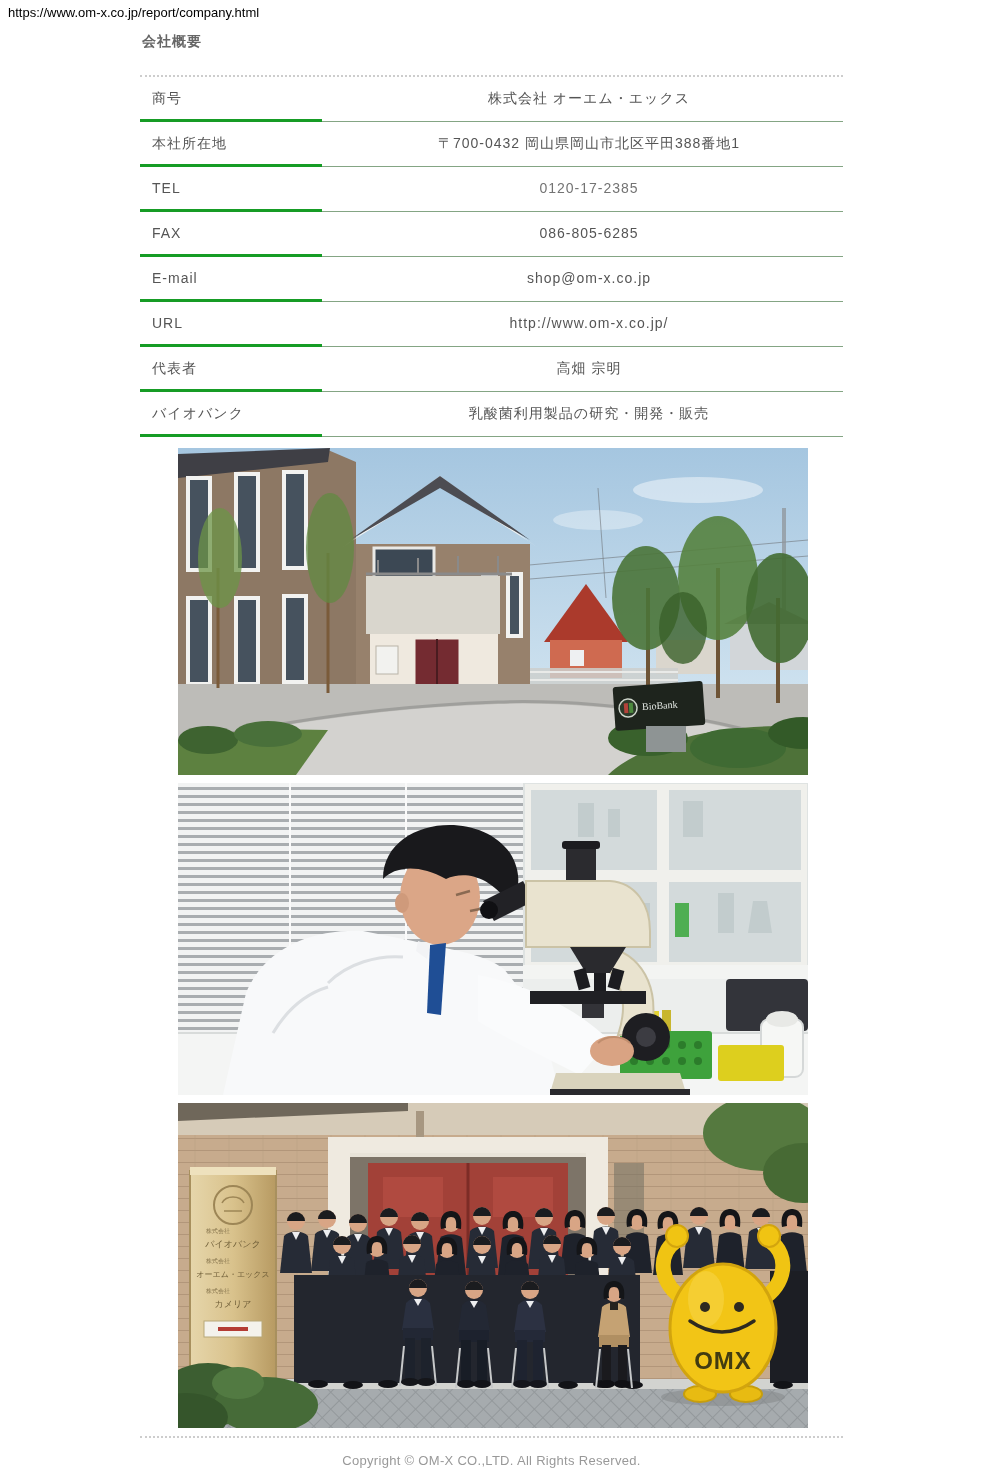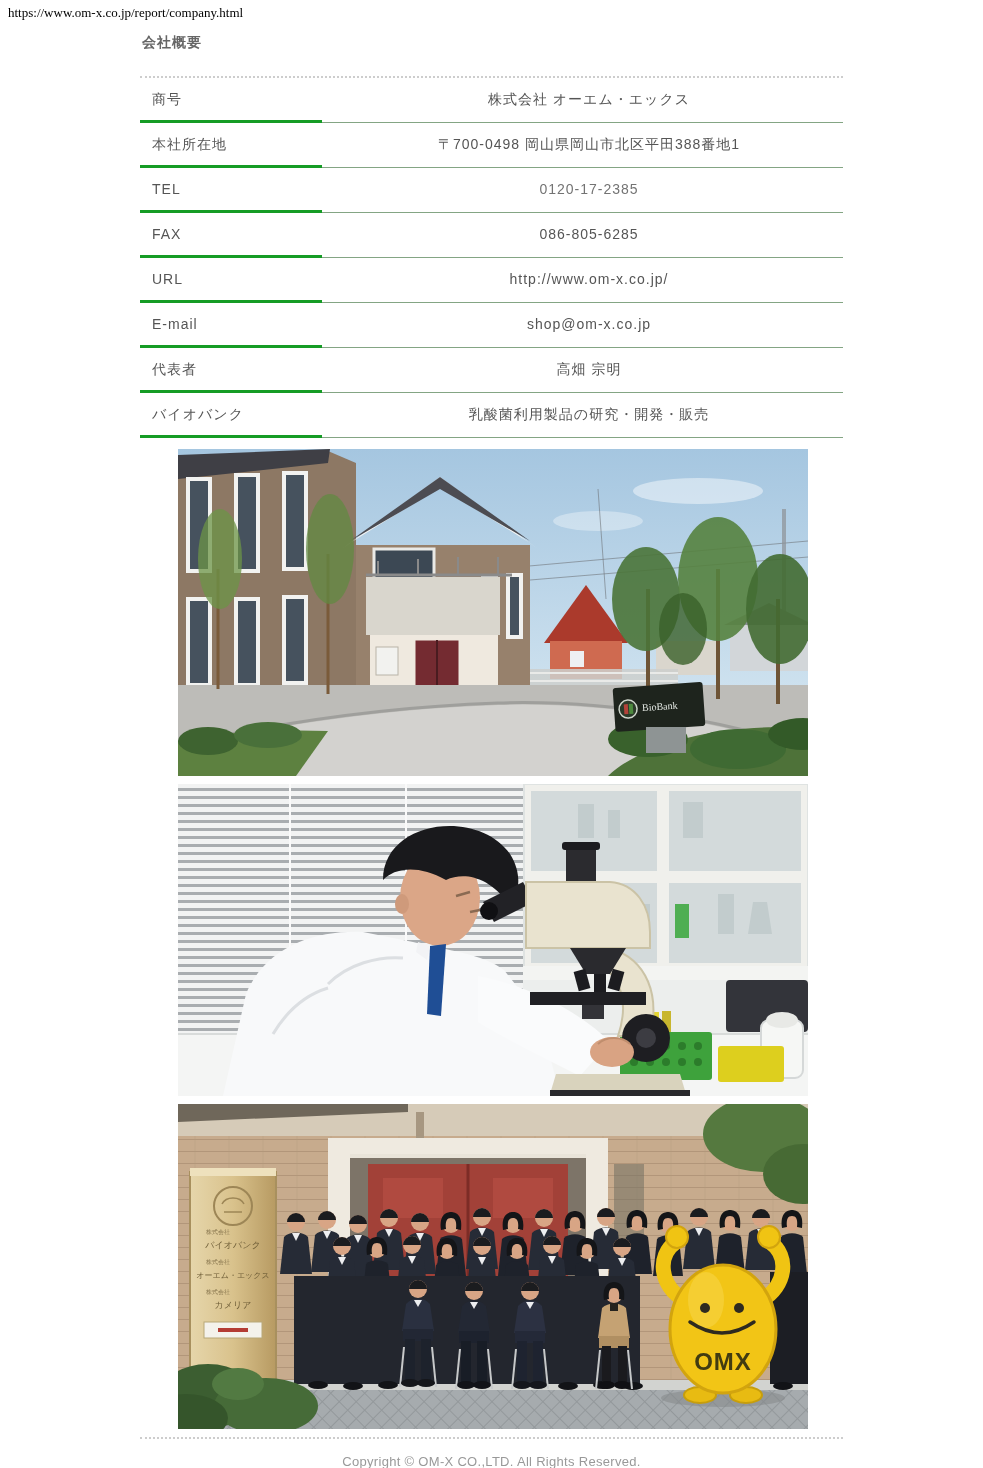--- a/index.html
+++ b/index.html
@@ -2,21 +2,21 @@
 <html><head>
 <meta charset="utf-8">
 <style>
   * { box-sizing: border-box; }
   html,body { margin:0; padding:0; }
   body {
     width:983px; height:1468px; background:#ffffff; overflow:hidden; position:relative;
     font-family:"Liberation Sans","DejaVu Sans",sans-serif; color:#555;
   }
   .urlbar {
-    padding:5px 0 0 8px; font-family:Liberation Serif, serif;
+    padding:5px 0 0 8px; font-family:Liberation Sans, sans-serif;
     font-size:13px; color:#000;
   }
   .content { width:703px; margin-left:140px; }
   .page-title {
     font-size:14px; font-weight:bold; color:#666; letter-spacing:1px;
     margin:13px 0 24px 2px;
   }
   .info-table { border-top:2px dotted #cdcdcd; }
   .row { display:flex; align-items:stretch; }
   .cell-l {
@@ -45,37 +45,37 @@
 
   <div class="page-title">会社概要</div>
 
   <div class="info-table">
     <div class="row">
         <div class="cell-l">商号</div>
         <div class="cell-v">株式会社 オーエム・エックス</div>
       </div>
     <div class="row">
         <div class="cell-l">本社所在地</div>
-        <div class="cell-v">〒700-0498 岡山県岡山市北区平田388番地1</div>
+        <div class="cell-v">〒700-0432 岡山県岡山市北区平田388番地1</div>
       </div>
     <div class="row">
         <div class="cell-l">TEL</div>
         <div class="cell-v link">0120-17-2385</div>
       </div>
     <div class="row">
         <div class="cell-l">FAX</div>
         <div class="cell-v">086-805-6285</div>
       </div>
     <div class="row">
+        <div class="cell-l">E-mail</div>
+        <div class="cell-v">shop@om-x.co.jp</div>
+      </div>
+    <div class="row">
         <div class="cell-l">URL</div>
         <div class="cell-v">http://www.om-x.co.jp/</div>
-      </div>
-    <div class="row">
-        <div class="cell-l">E-mail</div>
-        <div class="cell-v">shop@om-x.co.jp</div>
       </div>
     <div class="row">
         <div class="cell-l">代表者</div>
         <div class="cell-v">高畑 宗明</div>
       </div>
     <div class="row">
         <div class="cell-l">バイオバンク</div>
         <div class="cell-v">乳酸菌利用製品の研究・開発・販売</div>
       </div>
   </div>

